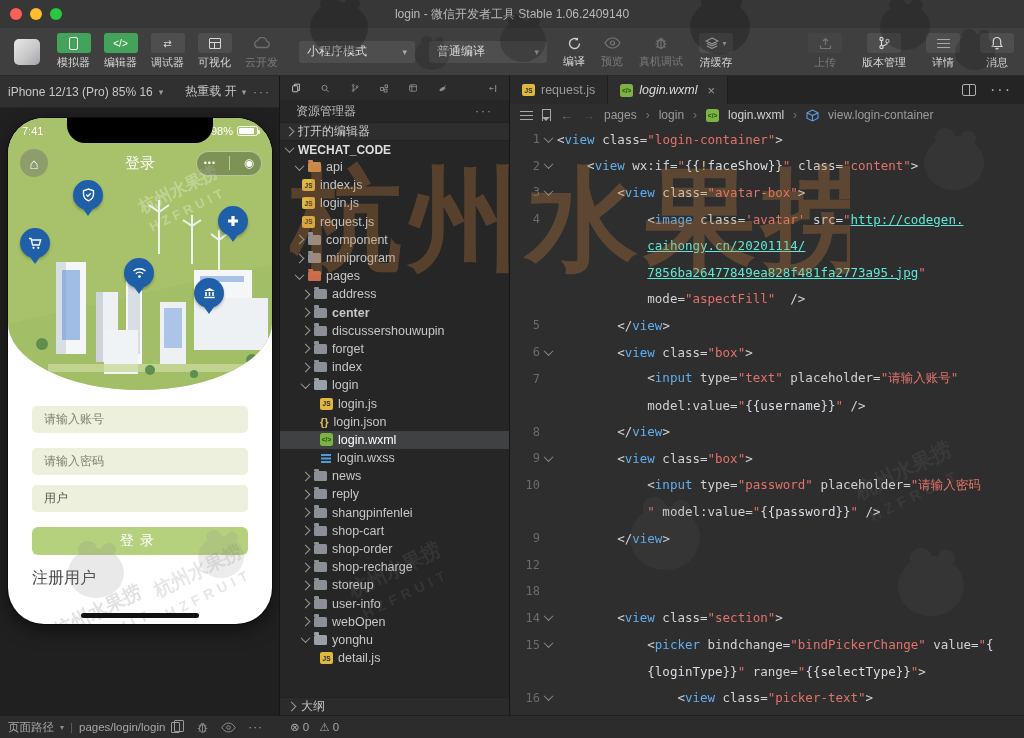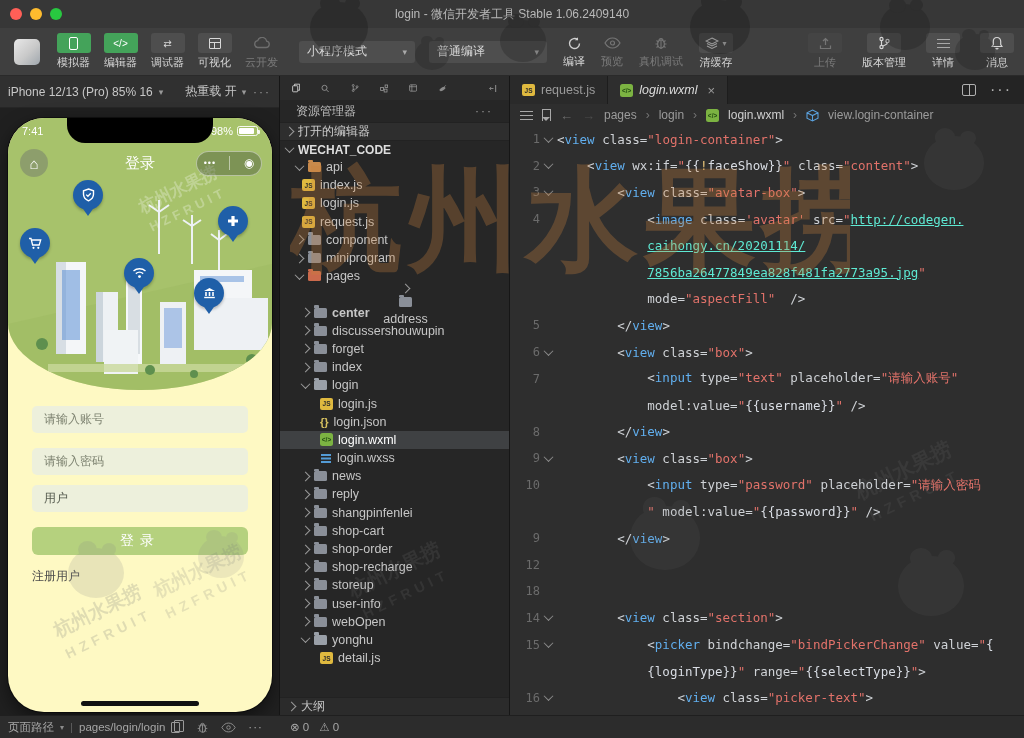--- a/index.html
+++ b/index.html
@@ -45,21 +45,21 @@
   .workspace { position:absolute; left:0; top:76px; width:1024px; height:639px; display:flex; }
 
   
   .sim { width:280px; height:100%; background:#202020; position:relative; border-right:1px solid #161616; }
   .sim-toolbar { height:32px; background:#303030; display:flex; align-items:center; padding:0 8px;
     font-size:12px; color:#c7c7c7; gap:6px; border-bottom:1px solid #262626; }
   .sim-toolbar .caret { font-size:9px; color:#999; }
   .sim-more { margin-left:auto; color:#9a9a9a; letter-spacing:2px; }
   .hotreload { margin-left:16px; display:flex; gap:5px; align-items:center; }
 
-  .phone { position:absolute; left:8px; top:42px; width:264px; height:594px; background:#fef9c3;
+  .phone { position:absolute; left:8px; top:42px; width:264px; height:506px; background:#ffffff;
     border-radius:36px; overflow:hidden; box-shadow:0 0 0 1px rgba(0,0,0,.45), 0 6px 18px rgba(0,0,0,.5); }
   .p-green { position:absolute; left:0; top:0; width:264px; height:272px; background:#a7c26b;
     border-bottom-left-radius:52% 70px; border-bottom-right-radius:52% 70px; overflow:hidden; }
   .notch { position:absolute; left:50%; transform:translateX(-50%); top:0; width:146px; height:25px;
     background:#000; border-radius:0 0 18px 18px; z-index:5; }
   .p-status { position:absolute; left:0; top:0; width:100%; height:26px; display:flex; align-items:center;
     padding:0 14px; color:#fff; font-size:11px; z-index:4; }
   .battery-wrap { margin-left:auto; display:flex; align-items:center; gap:4px; }
   .battery { width:21px; height:10px; border:1px solid rgba(255,255,255,.9); border-radius:2.5px; position:relative; }
   .battery:before { content:""; position:absolute; left:1px; top:1px; bottom:1px; width:15px; background:#fff; border-radius:1px; }
@@ -80,21 +80,21 @@
     display:flex; align-items:center; justify-content:center; z-index:3;
     box-shadow:0 2px 3px rgba(0,0,0,.25); }
   .pin:after { content:""; position:absolute; left:50%; top:26px; transform:translateX(-50%);
     border:7px solid transparent; border-top:10px solid #1f5fa8; }
 
   .p-field { position:absolute; left:24px; width:216px; height:27px; background:#edf0dc;
     border-radius:5px; display:flex; align-items:center; padding:0 12px; font-size:12px; color:#7d8270; }
   .p-field.value { color:#555a4e; }
   .p-login { position:absolute; left:24px; width:216px; height:28px; background:#b5d17e; border-radius:6px;
     display:flex; align-items:center; justify-content:center; color:#fff; font-size:14px; letter-spacing:6px; }
-  .p-register { position:absolute; left:24px; font-size:12px; color:#4a4a4a; }
+  .p-register { position:absolute; left:24px; font-size:16px; color:#4a4a4a; }
   .home-indicator { position:absolute; left:50%; transform:translateX(-50%); bottom:6px;
     width:118px; height:5px; background:#111; border-radius:3px; }
 
   
   .sidebar { width:230px; height:100%; background:#262626; position:relative; border-right:1px solid #161616;
     display:flex; flex-direction:column; }
   .act-strip { height:24px; display:flex; align-items:center; gap:21px; padding:0 12px; background:#2b2b2b; }
   .act-strip .spacer { margin-left:auto; }
   .exp-header { height:22px; display:flex; align-items:center; padding:0 16px; font-size:12px; color:#bdbdbd; }
   .exp-header .more { margin-left:auto; color:#9a9a9a; letter-spacing:2px; }
@@ -503,21 +503,21 @@
           <div class="trow" style="padding-left: 16px;">
             <span class="chev right"></span>
             <span class="fold-ico"></span>
             <span>miniprogram</span>
           </div>
           <div class="trow" style="padding-left: 16px;">
             <span class="chev down"></span>
             <span class="fold-ico pages"></span>
             <span>pages</span>
           </div>
-          <div class="trow" style="padding-left: 22px; flex-direction: column;">
+          <div class="trow" style="padding-left: 22px;">
             <span class="chev right"></span>
             <span class="fold-ico"></span>
             <span>address</span>
           </div>
           <div class="trow" style="padding-left: 22px; font-weight: bold;">
             <span class="chev right"></span>
             <span class="fold-ico"></span>
             <span>center</span>
           </div>
           <div class="trow" style="padding-left: 22px;">

